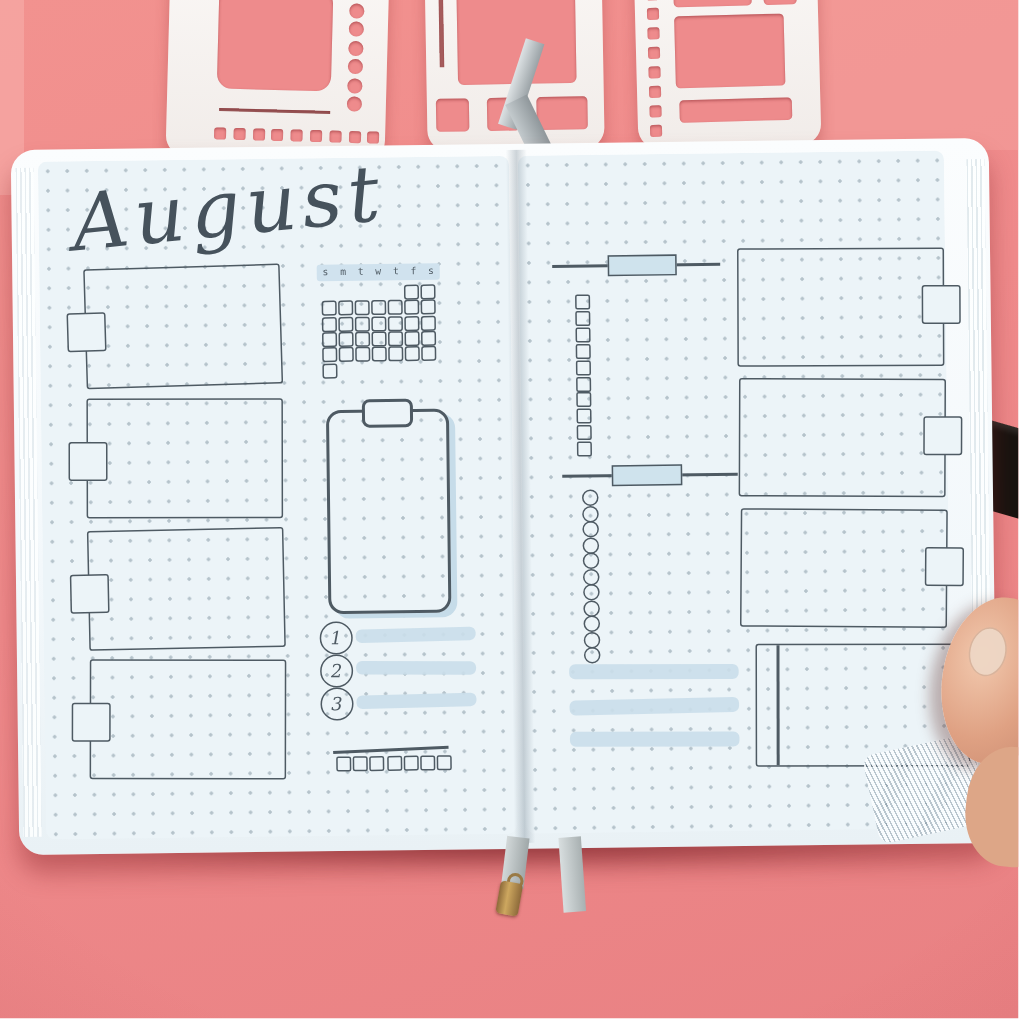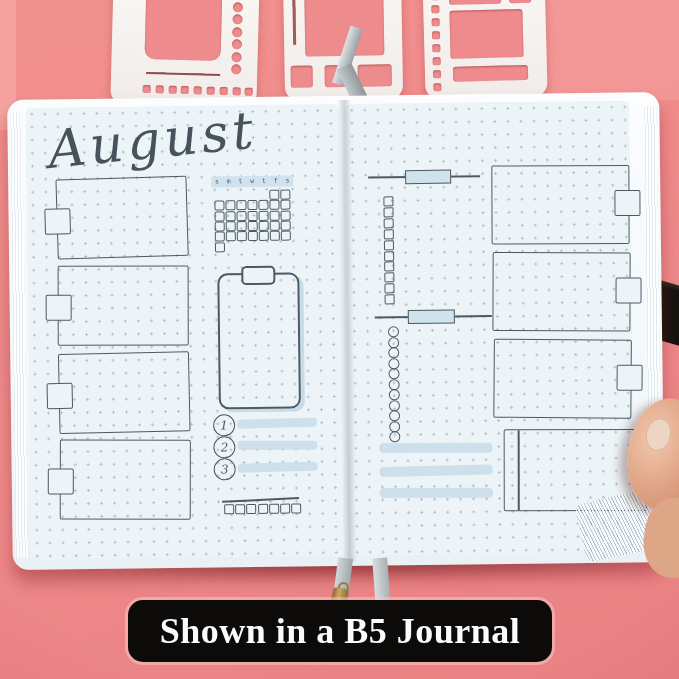--- a/index.html
+++ b/index.html
@@ -316,16 +316,13 @@
   <div class="abs thumb-nail"></div>
   <div class="abs knuckle"></div>
 
   <div class="abs ribbon1"></div>
   <div class="abs ribbon2"></div>
   <div class="abs charm-ring"></div>
   <div class="abs charm"></div>
 
   <div class="abs vignette"></div>
 
-  <div class="abs caption">
-    <span>Shown in a B5 Journal</span>
-  </div>
 </div>
 
 </body></html>

